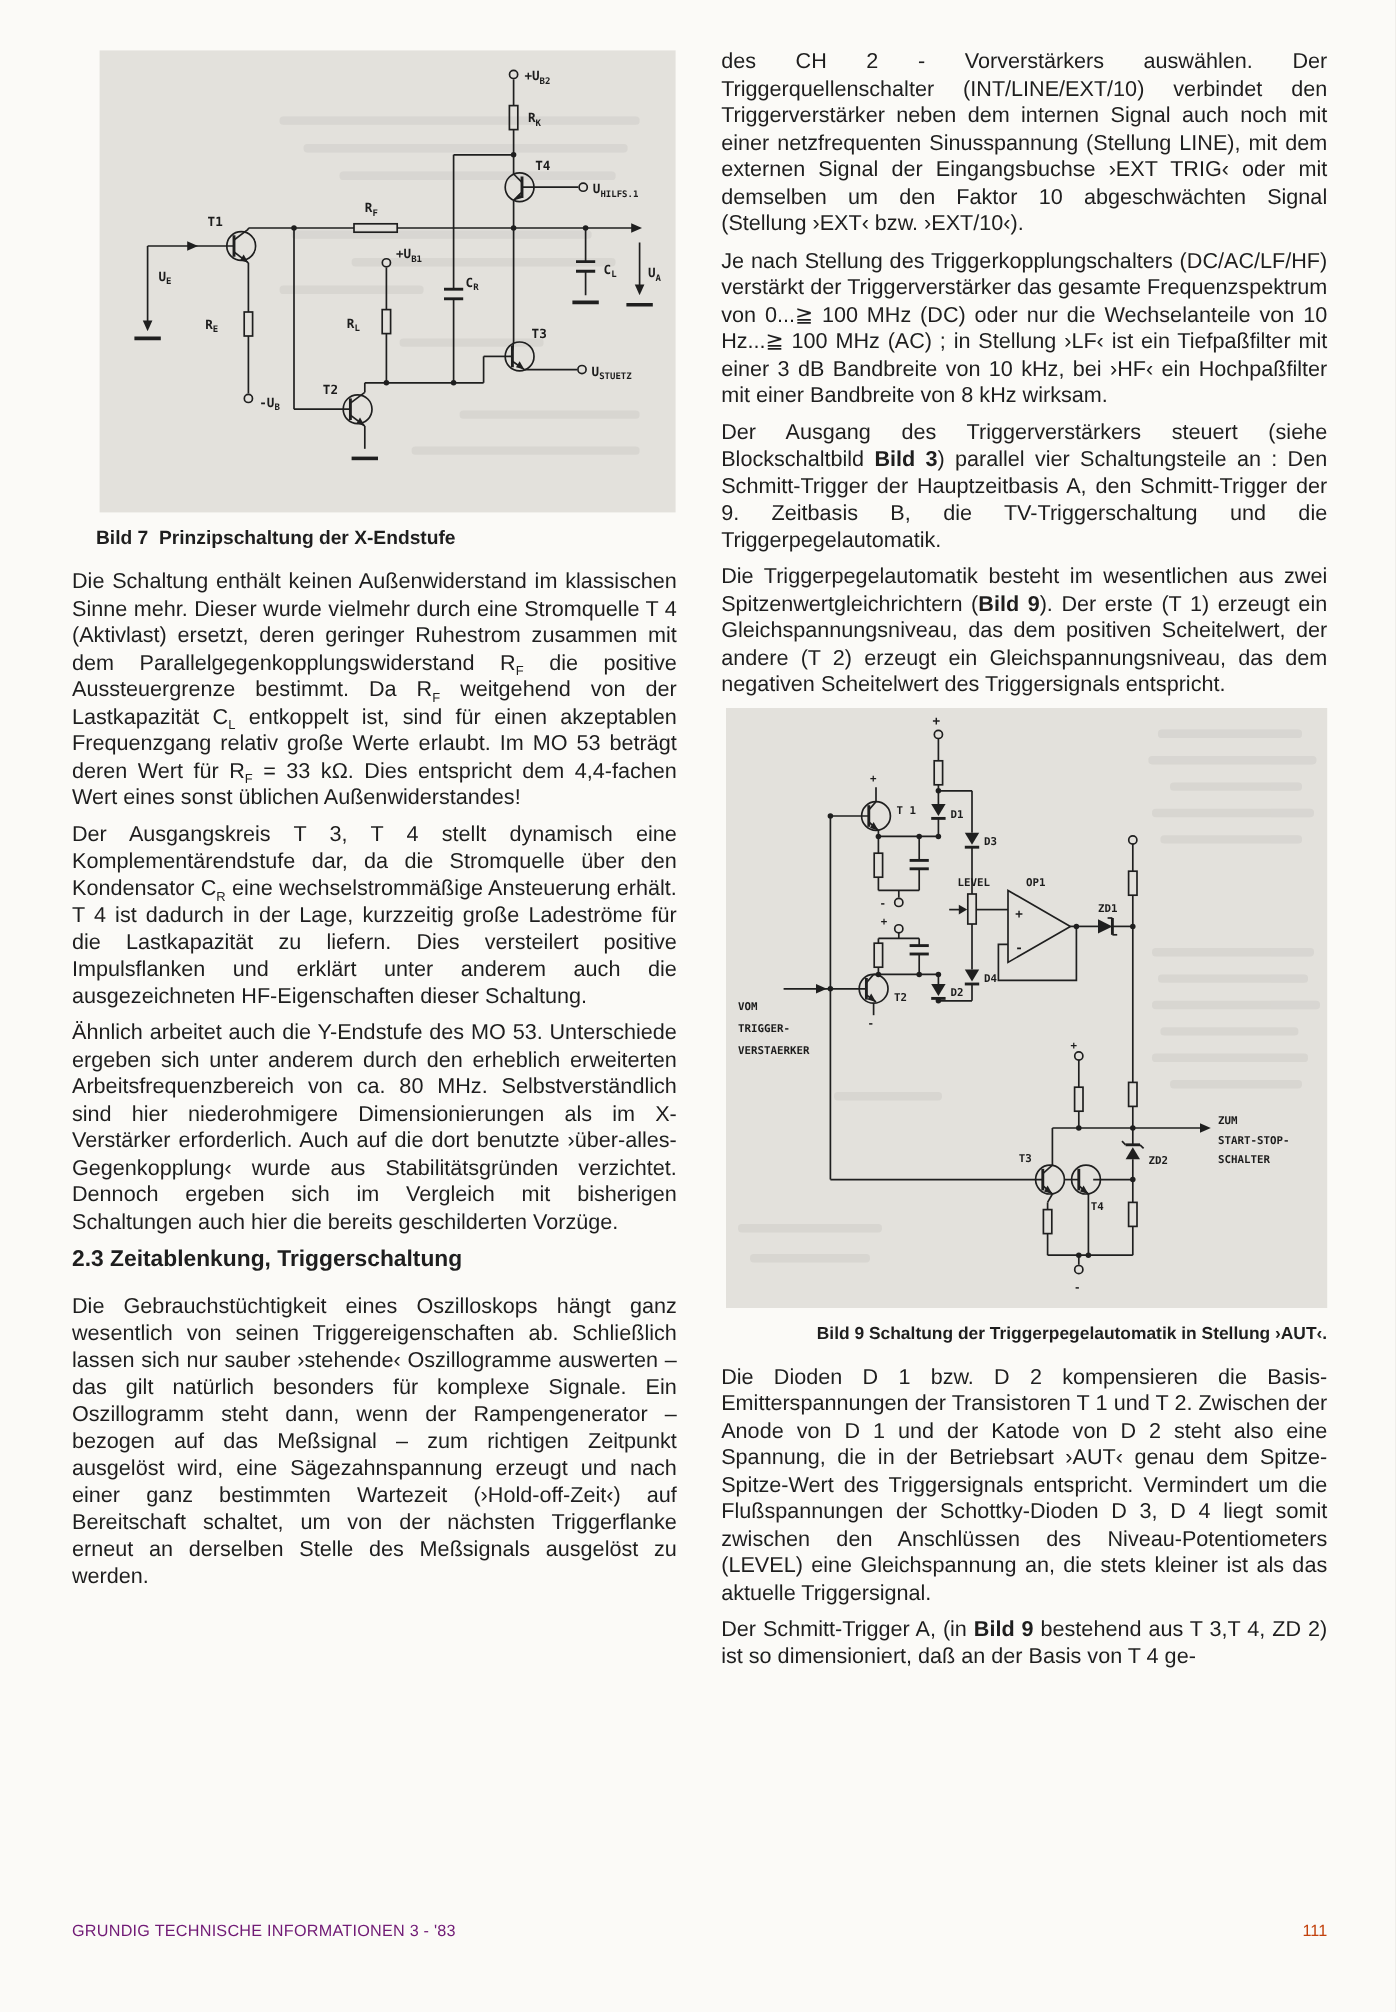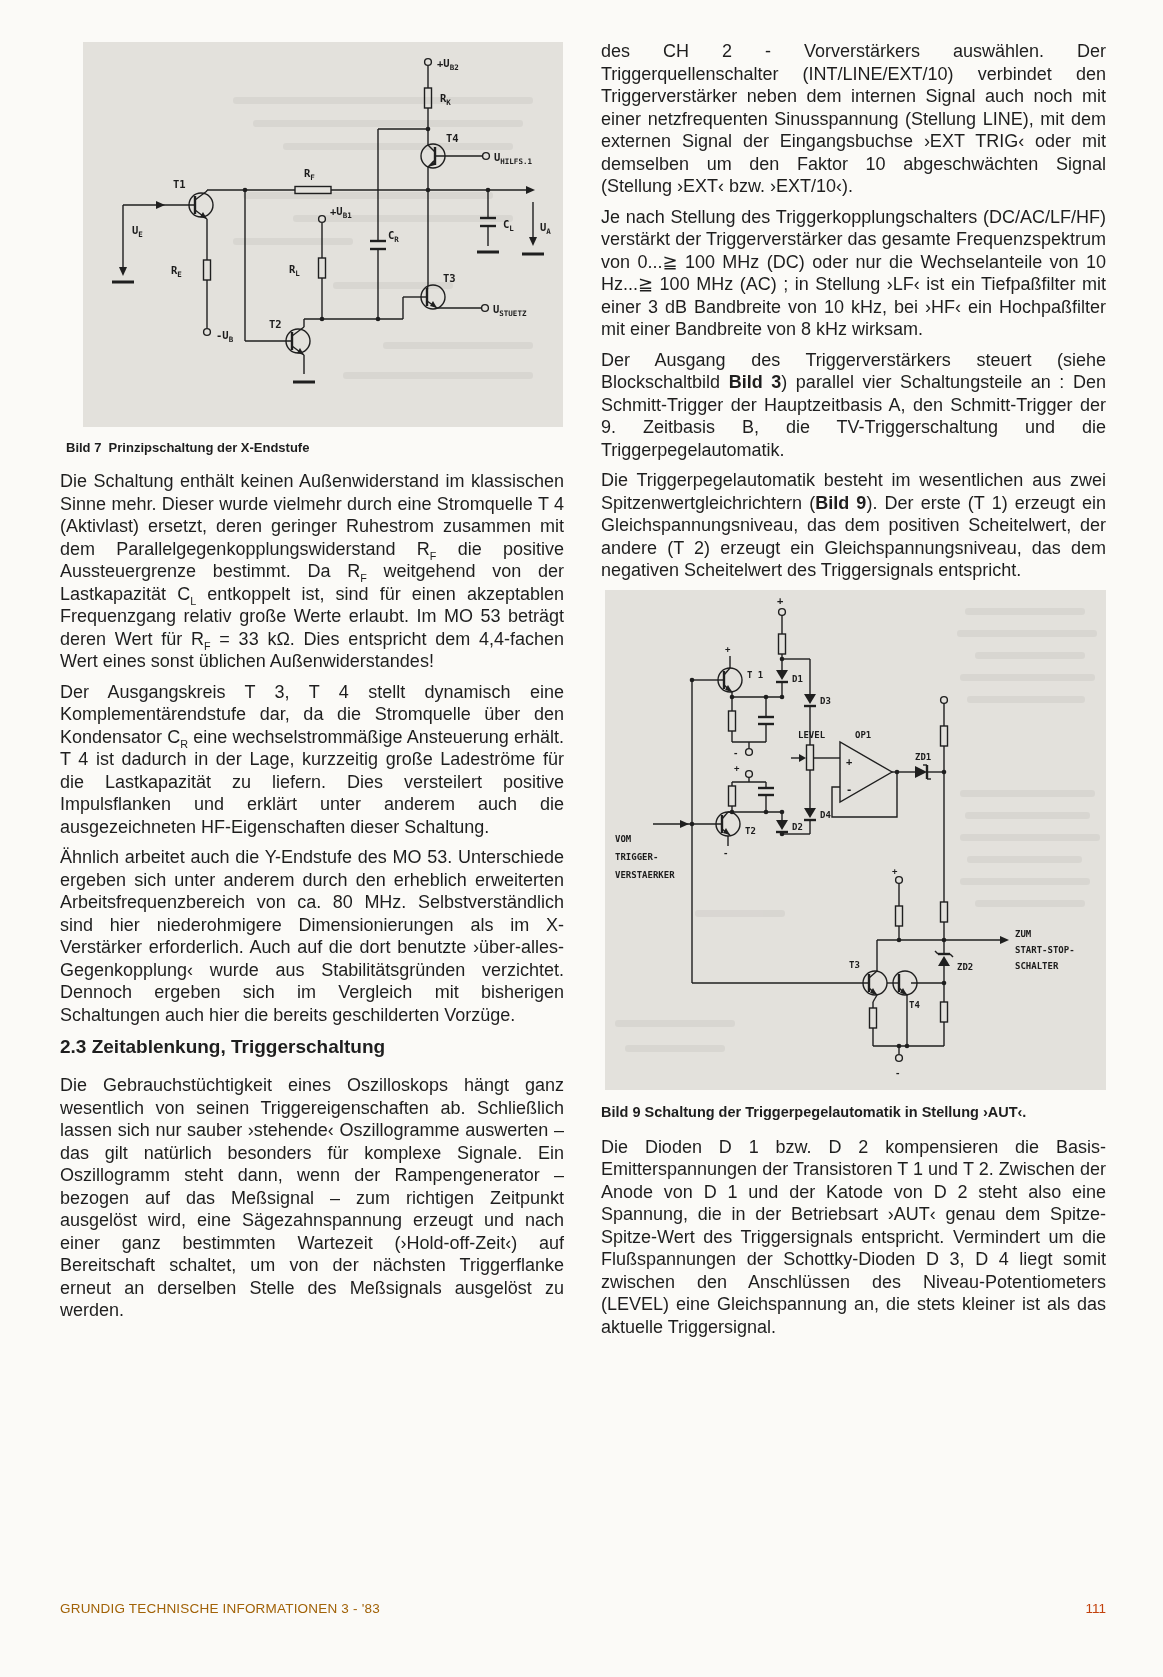--- a/index.html
+++ b/index.html
@@ -8,23 +8,23 @@
         font-family:"Liberation Sans",sans-serif;color:#1e1e1e;}
   .col{position:absolute;}
   .col-left{left:60px;top:42px;width:504px;}
   .col-right{left:601px;top:40px;width:505px;}
   p.body{font-size:18px;line-height:22.5px;text-align:justify;margin:0 0 8px 0;hyphens:auto;}
   p.body sub{font-size:0.6em;line-height:0;}
   h3.section{font-size:19px;font-weight:bold;margin:10px 0 16px 0;}
   .fig{background:#e3e1dc;position:relative;}
   .fig7{width:480px;height:385px;margin-left:23px;}
   .fig9{width:501px;height:500px;margin-left:4px;margin-top:8px;}
-  .caption{font-weight:bold;font-size:13px;margin:13px 0 15px 6px;white-space:pre-wrap;}
-  .caption9{font-size:14.5px;margin:14px 0 16px 0;}
-  .footer-left{position:absolute;left:60px;top:1601px;font-size:13.5px;letter-spacing:0.2px;color:#a16207;}
+  .caption{font-weight:bold;font-size:16px;margin:13px 0 15px 20px;white-space:pre-wrap;}
+  .caption9{font-size:14.5px;margin:14px 0 16px 0;text-align:right;}
+  .footer-left{position:absolute;left:60px;top:1601px;font-size:13.5px;letter-spacing:0.2px;color:#701a75;}
   .footer-page{position:absolute;left:1070px;top:1601px;width:36px;text-align:right;font-size:13.5px;color:#c2410c;}
   
   svg .w{stroke:#1f1f1f;stroke-width:1.4;fill:none;}
   svg .w2{stroke:#1f1f1f;stroke-width:2.4;fill:none;}
   svg .gnd{stroke:#1f1f1f;stroke-width:3;fill:none;}
   svg .dot{fill:#1f1f1f;stroke:none;}
   svg .term{stroke:#1f1f1f;stroke-width:1.4;fill:#e3e1dc;}
   svg .ah{fill:#1f1f1f;stroke:none;}
   svg .lbl{font-family:"DejaVu Sans Mono",monospace;font-weight:bold;font-size:10.5px;fill:#1c1c1c;}
   svg .s9{font-size:9px;}
@@ -365,17 +365,18 @@
         <circle class="dot" cx="294" cy="456" r="2.3"></circle>
           <circle class="dot" cx="302" cy="456" r="2.3"></circle>
         <line class="w" x1="294" y1="456" x2="294" y2="464"></line>
         <circle class="term" cx="294" cy="468" r="3.4"></circle>
         <text class="lbl s9" x="290" y="486">-</text>
       </svg>
     </div>
     <div class="caption caption9">Bild 9 Schaltung der Triggerpegelautomatik in Stellung ›AUT‹.</div>
 
     <p class="body">Die Dioden D 1 bzw. D 2 kompensieren die Basis-Emitterspannungen der Transistoren T 1 und T 2. Zwischen der Anode von D 1 und der Katode von D 2 steht also eine Spannung, die in der Betriebsart ›AUT‹ genau dem Spitze-Spitze-Wert des Triggersignals entspricht. Vermindert um die Flußspannungen der Schottky-Dioden D 3, D 4 liegt somit zwischen den Anschlüssen des Niveau-Potentiometers (LEVEL) eine Gleichspannung an, die stets kleiner ist als das aktuelle Triggersignal.</p>
+    <p class="body"><span>Der Schmitt-Trigger A, (in </span><b>Bild 9</b><span> bestehend aus T 3,T 4, ZD 2) ist so dimensioniert, daß an der Basis von T 4 ge-</span></p>
   </div>
 
   <div class="footer-left">GRUNDIG TECHNISCHE INFORMATIONEN 3 - '83</div>
   <div class="footer-page">111</div>
 </div>
 
 </body></html>

